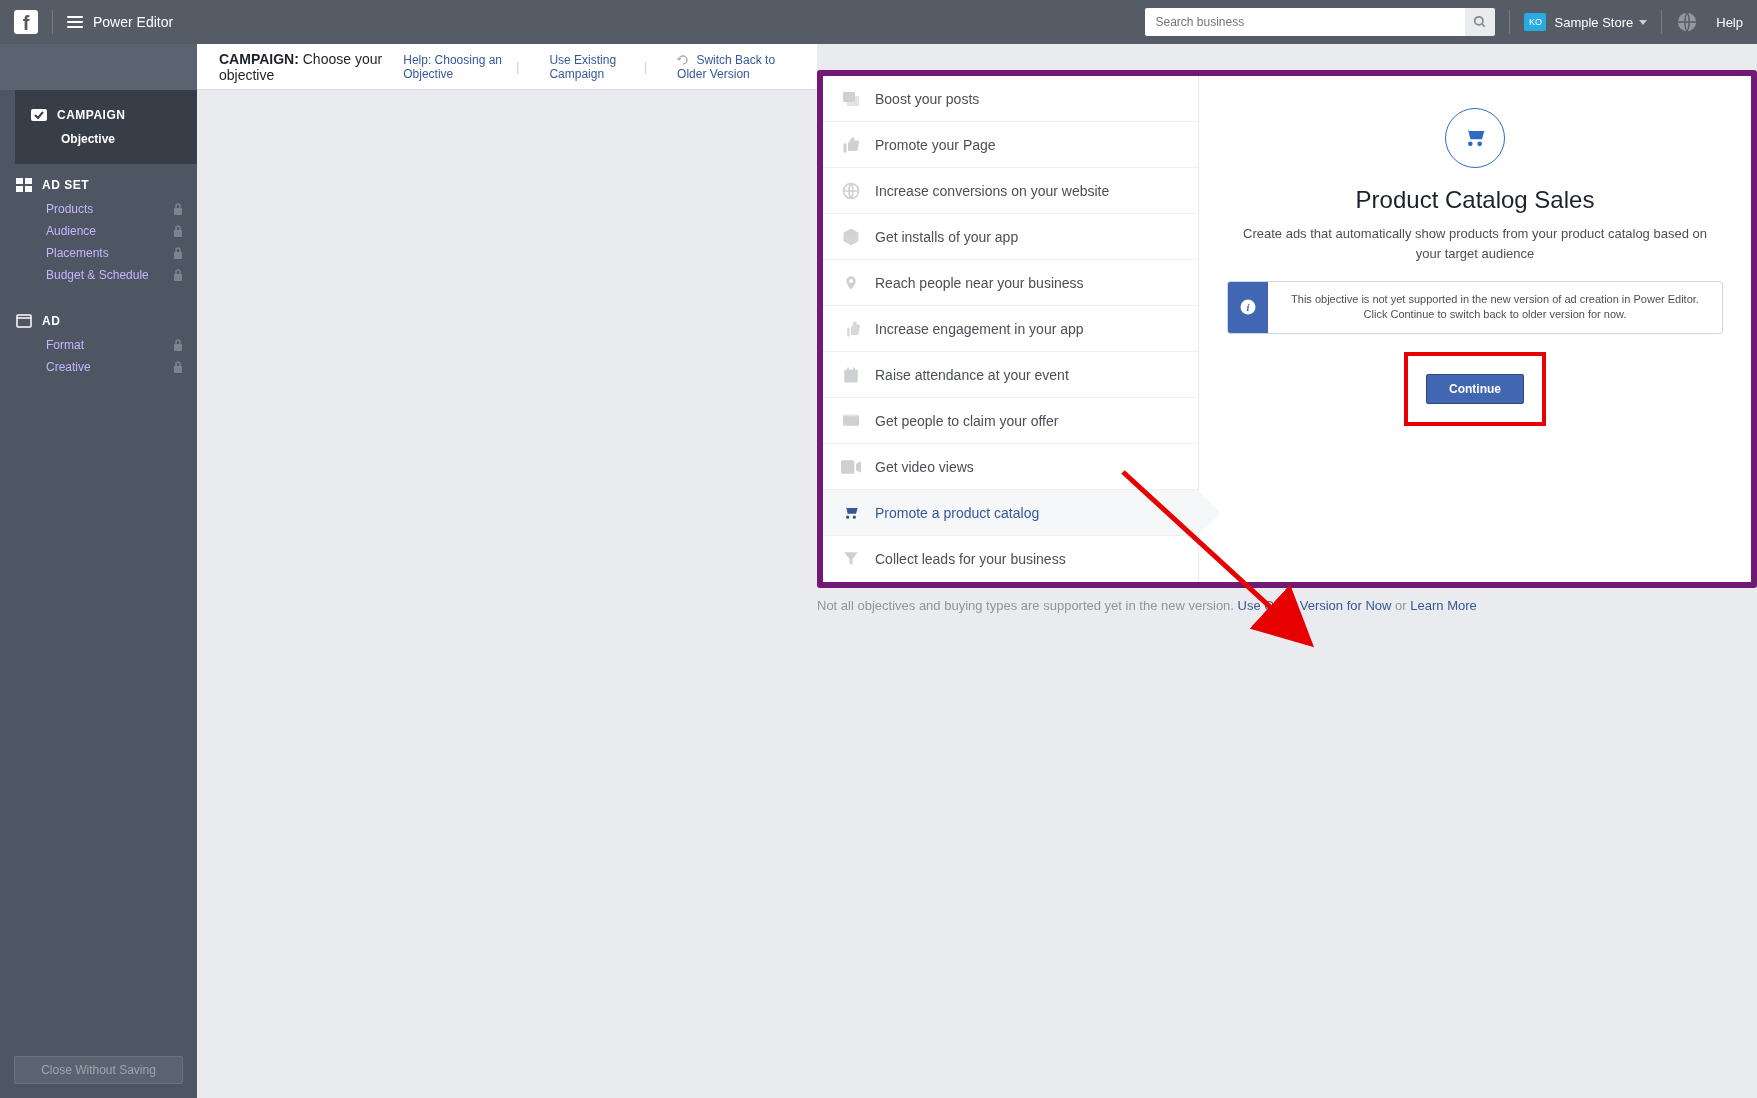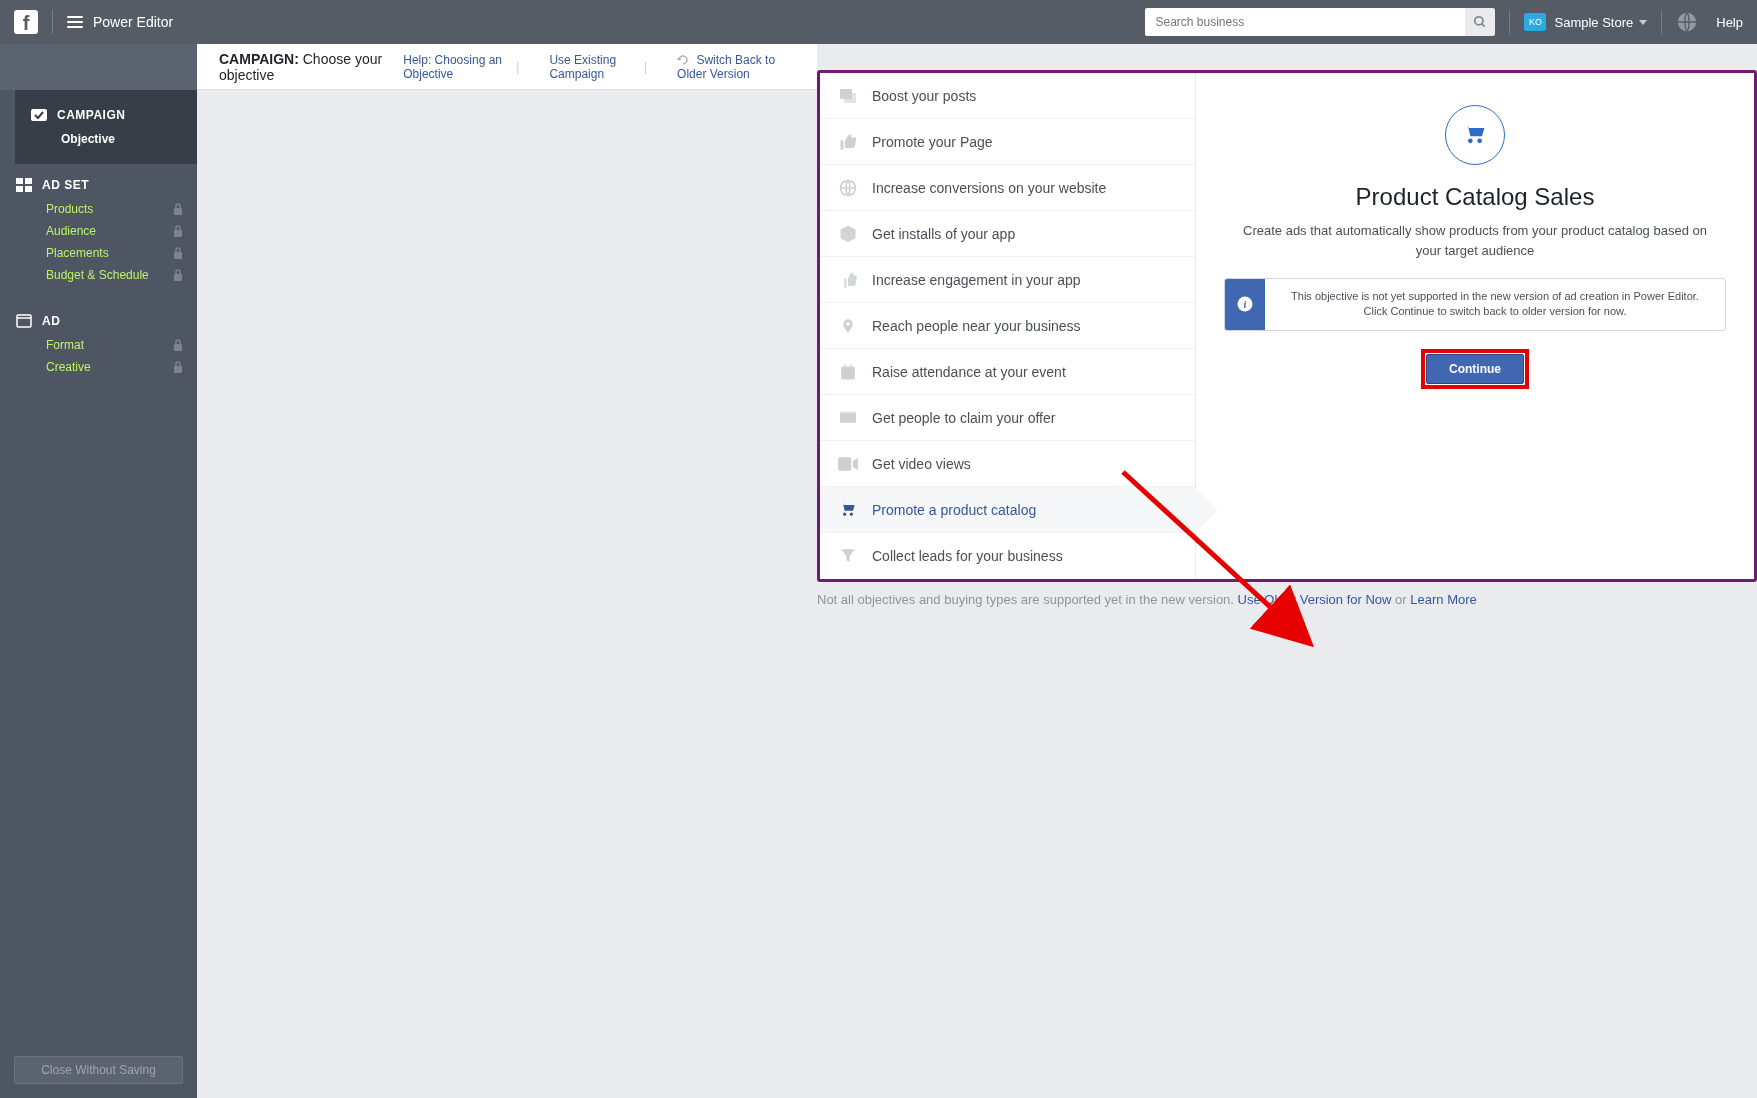--- a/index.html
+++ b/index.html
@@ -22,55 +22,55 @@
   .help-link { font-size: 13px; color: #fff; margin-left: 18px; }
   
   
   .main { display: flex; height: calc(100% - 44px); }
   .sidebar { width: 197px; background: #4e5664; color: #d4d8dd; display: flex; flex-direction: column; }
   .sidebar-spacer-top { height: 46px; background: #5c6370; }
   .sidebar-section { padding: 14px 0; }
   .sidebar-section.dark { background: #373e48; padding-top: 18px; padding-bottom: 14px; margin-left: 15px; }
   .sidebar-header { display: flex; align-items: center; padding: 0 16px 6px 16px; font-size: 12px; font-weight: bold; color: #fff; letter-spacing: 0.5px; }
   .sidebar-header .hicon { width: 16px; height: 14px; margin-right: 10px; display: flex; align-items: center; justify-content: center; }
-  .sidebar-item { display: flex; align-items: center; padding: 4px 14px 4px 46px; font-size: 12px; color: #bef264; cursor: pointer; }
+  .sidebar-item { display: flex; align-items: center; padding: 4px 14px 4px 46px; font-size: 12px; color: #c4b5fd; cursor: pointer; }
   .sidebar-item.active { color: #fff; font-weight: bold; }
   .sidebar-item .lock { margin-left: auto; width: 10px; height: 12px; opacity: 0.6; }
   .sidebar-bottom { margin-top: auto; padding: 14px; }
   .close-btn { width: 100%; height: 28px; background: #5c6370; border: 1px solid #6a7280; color: #9ea5af; font-size: 12px; border-radius: 2px; cursor: pointer; }
   
   
   .content { flex: 1; background: #e9ebee; display: flex; flex-direction: row; }
   .content-header { height: 46px; background: #fff; border-bottom: 1px solid #dddfe2; display: flex; align-items: center; padding: 0 22px; }
   .content-header-title { font-size: 14px; color: #1d2129; }
   .content-header-title b { font-weight: bold; }
   .header-links { margin-left: auto; display: flex; align-items: center; font-size: 12px; }
   .header-link { color: #365899; cursor: pointer; margin-left: 20px; }
   .header-link-sep { color: #ccc; margin: 0 10px; }
   .revert-icon { display: inline-block; width: 12px; height: 12px; margin-right: 4px; vertical-align: middle; }
   
   .content-body { flex: 1; padding: 26px 0; position: relative; }
   .panel-wrap { width: 940px; margin: 0 auto; }
-  .panel { display: flex; background: #fff; border: 3px solid #701a75; border-radius: 3px; }
+  .panel { display: flex; background: #fff; border: 6px solid #701a75; border-radius: 3px; }
   .objectives-col { width: 376px; border-right: 1px solid #e9e9e9; }
   .objective-row { display: flex; align-items: center; height: 46px; padding: 0 18px; border-bottom: 1px solid #f0f0f0; font-size: 14px; color: #4b4f56; cursor: pointer; position: relative; }
   .objective-row:last-child { border-bottom: none; }
   .objective-row .oicon { width: 20px; height: 20px; margin-right: 14px; color: #ced0d4; display: flex; align-items: center; justify-content: center; }
   .objective-row.selected { background: #f6f7f9; color: #365899; }
   .objective-row.selected .oicon { color: #365899; }
   .objective-row.selected::after { content: ""; position: absolute; right: -23px; top: 0; width: 0; height: 0; border-top: 23px solid transparent; border-bottom: 23px solid transparent; border-left: 23px solid #f6f7f9; }
   
   .detail-col { flex: 1; padding: 32px 28px; text-align: center; }
   .detail-icon-circle { width: 60px; height: 60px; border: 1px solid #2e6bc4; border-radius: 50%; display: flex; align-items: center; justify-content: center; margin: 0 auto 18px auto; color: #2e6bc4; }
   .detail-title { font-size: 24px; color: #1d2129; font-weight: normal; margin-bottom: 10px; }
   .detail-desc { font-size: 13px; color: #4b4f56; line-height: 1.5; margin-bottom: 18px; padding: 0 6px; }
   .info-banner { display: flex; border: 1px solid #cdd6e4; border-radius: 3px; text-align: left; margin-bottom: 18px; overflow: hidden; }
   .info-banner-icon { width: 40px; background: #4267b2; display: flex; align-items: center; justify-content: center; color: #fff; flex-shrink: 0; }
   .info-banner-text { padding: 10px 14px; font-size: 11px; color: #4b4f56; line-height: 1.4; text-align: center; flex: 1; }
-  .continue-wrap { display: inline-block; padding: 1px; border: 4px solid #e60000; }
+  .continue-wrap { display: inline-block; padding: 18px; border: 4px solid #e60000; }
   .continue-btn { background: #4267b2; color: #fff; border: 1px solid #2f477a; padding: 7px 22px; font-size: 12px; font-weight: bold; border-radius: 2px; cursor: pointer; }
   
   .footnote { width: 940px; margin: 10px auto 4px auto; font-size: 13px; color: #90949c; }
   .footnote a { color: #365899; cursor: pointer; text-decoration: none; }
   
   
   .red-arrow { position: absolute; left: 296px; top: 418px; pointer-events: none; }
   
   
   svg { display: block; }
@@ -254,33 +254,33 @@
                 <span class="oicon">
                   <svg width="20" height="20" viewBox="0 0 24 24" fill="currentColor">
                     <path d="M12 2l9 5v10l-9 5-9-5V7z" opacity="0.9"></path>
                     <path d="M12 2l9 5-9 5-9-5z" opacity="0.5"></path>
                   </svg>
                 </span>
                 <span>Get installs of your app</span>
               </div>
               <div class="objective-row">
                 <span class="oicon">
+                  <svg width="16" height="20" viewBox="0 0 24 24" fill="currentColor">
+                    <path d="M12 2a7 7 0 00-7 7c0 5 7 13 7 13s7-8 7-13a7 7 0 00-7-7zm0 10a3 3 0 110-6 3 3 0 010 6z"></path>
+                  </svg>
+                </span>
+                <span>Reach people near your business</span>
+              </div>
+              <div class="objective-row">
+                <span class="oicon">
                   <svg width="20" height="18" viewBox="0 0 24 24" fill="currentColor">
                     <path d="M7 10h3v12H7zM12 10c0-1 1-2 2-2 0 0 0-6 4-6 2 0 2 2 1 4h4c1 0 1 1 1 2l-2 10c0 1-1 2-2 2h-8z" opacity="0.85"></path>
                   </svg>
                 </span>
                 <span>Increase engagement in your app</span>
-              </div>
-              <div class="objective-row">
-                <span class="oicon">
-                  <svg width="16" height="20" viewBox="0 0 24 24" fill="currentColor">
-                    <path d="M12 2a7 7 0 00-7 7c0 5 7 13 7 13s7-8 7-13a7 7 0 00-7-7zm0 10a3 3 0 110-6 3 3 0 010 6z"></path>
-                  </svg>
-                </span>
-                <span>Reach people near your business</span>
               </div>
               <div class="objective-row">
                 <span class="oicon">
                   <svg width="18" height="18" viewBox="0 0 24 24" fill="currentColor">
                     <rect x="3" y="5" width="18" height="17" rx="2"></rect>
                     <rect x="3" y="5" width="18" height="4" opacity="0.5"></rect>
                     <line x1="8" y1="2" x2="8" y2="7" stroke="currentColor" stroke-width="2"></line>
                     <line x1="16" y1="2" x2="16" y2="7" stroke="currentColor" stroke-width="2"></line>
                   </svg>
                 </span>

